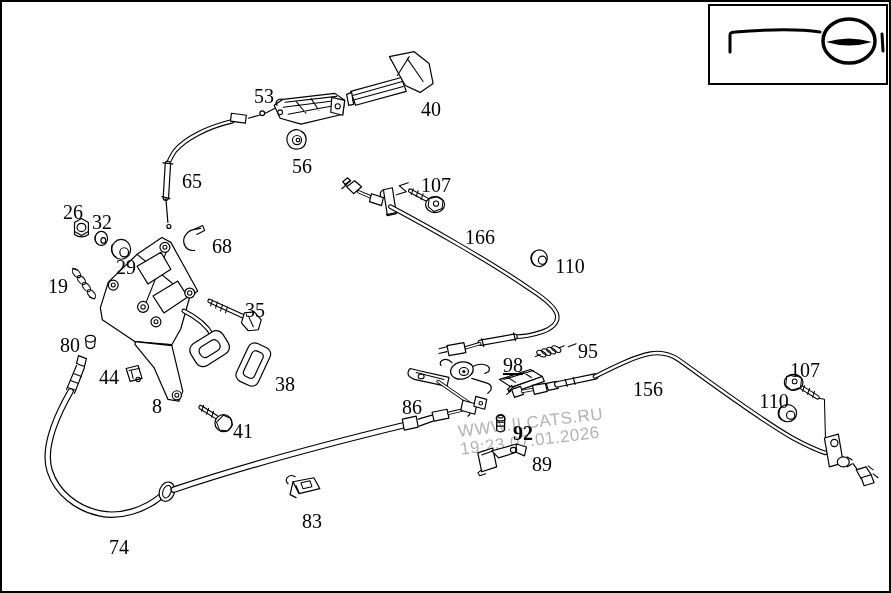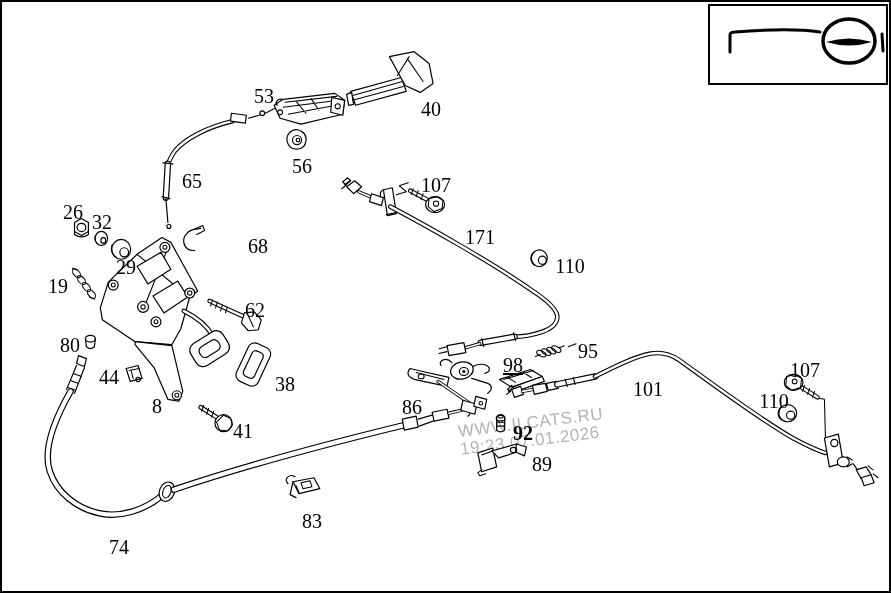--- a/index.html
+++ b/index.html
@@ -323,39 +323,39 @@
     </g>
 
   </svg>
 
   <div class="labels">
       <span class="part-label" style="left: 262px; top: 87px;">53</span>
       <span class="part-label" style="left: 429px; top: 100px;">40</span>
       <span class="part-label" style="left: 300px; top: 157px;">56</span>
       <span class="part-label" style="left: 190px; top: 172px;">65</span>
       <span class="part-label" style="left: 434px; top: 176px;">107</span>
-      <span class="part-label" style="left: 478px; top: 228px;">171</span>
+      <span class="part-label" style="left: 478px; top: 228px;">166</span>
       <span class="part-label" style="left: 568px; top: 257px;">110</span>
       <span class="part-label" style="left: 71px; top: 203px;">26</span>
       <span class="part-label" style="left: 100px; top: 213px;">32</span>
       <span class="part-label" style="left: 124px; top: 222px; margin-top: 36px;">29</span>
-      <span class="part-label" style="left: 220px; top: 237px; margin-left: 36px;">68</span>
+      <span class="part-label" style="left: 220px; top: 237px;">68</span>
       <span class="part-label" style="left: 56px; top: 277px;">19</span>
-      <span class="part-label" style="left: 253px; top: 301px;">62</span>
+      <span class="part-label" style="left: 253px; top: 301px;">35</span>
       <span class="part-label" style="left: 68px; top: 336px;">80</span>
       <span class="part-label" style="left: 107px; top: 368px;">44</span>
       <span class="part-label" style="left: 283px; top: 375px;">38</span>
       <span class="part-label" style="left: 155px; top: 397px;">8</span>
       <span class="part-label" style="left: 241px; top: 422px;">41</span>
       <span class="part-label" style="left: 410px; top: 398px;">86</span>
       <span class="part-label" style="left: 511px; top: 356px; text-decoration: underline;">98</span>
       <span class="part-label" style="left: 586px; top: 342px;">95</span>
       <span class="part-label" style="left: 521px; top: 424px; font-weight: bold;">92</span>
       <span class="part-label" style="left: 540px; top: 455px;">89</span>
-      <span class="part-label" style="left: 646px; top: 380px;">101</span>
+      <span class="part-label" style="left: 646px; top: 380px;">156</span>
       <span class="part-label" style="left: 772px; top: 392px;">110</span>
       <span class="part-label" style="left: 803px; top: 361px;">107</span>
       <span class="part-label" style="left: 117px; top: 523px; margin-top: 15px;">74</span>
       <span class="part-label" style="left: 310px; top: 512px;">83</span>
     </div>
 
   <div class="legend-box">
     <svg width="176" height="77" viewBox="706 2 176 77">
       <path d="M726,48 L726,31 Q726,28 731,28 C755,26 790,24 816,28" fill="none" stroke="#000" stroke-width="3" stroke-linecap="round"></path>
       <ellipse cx="845" cy="37" rx="26" ry="22" fill="none" stroke="#000" stroke-width="3.5"></ellipse>

